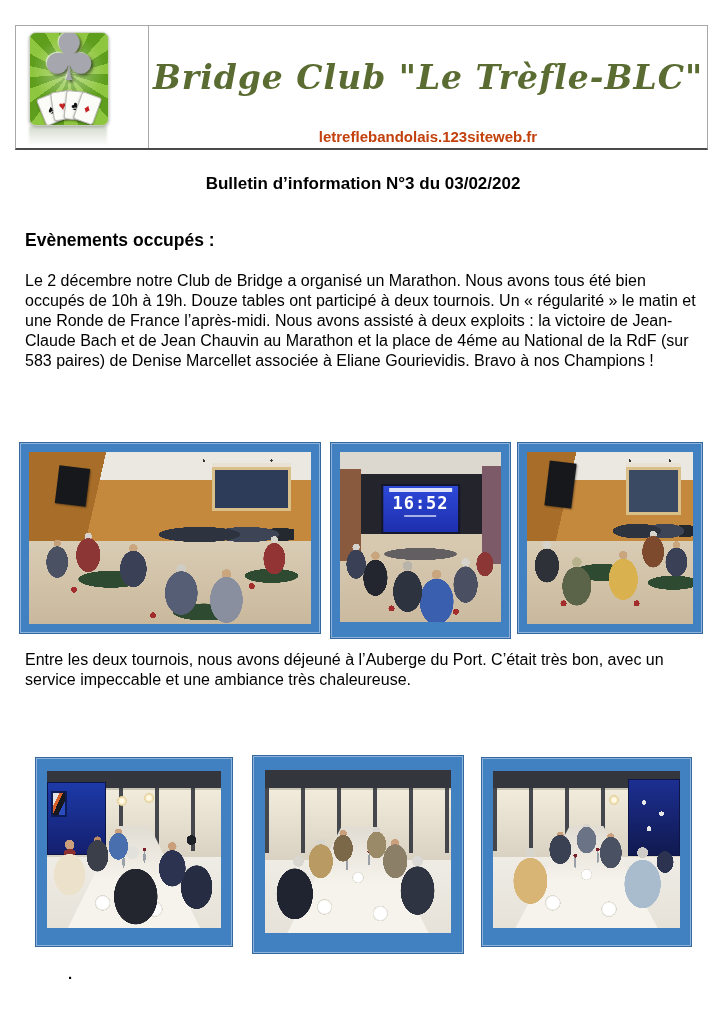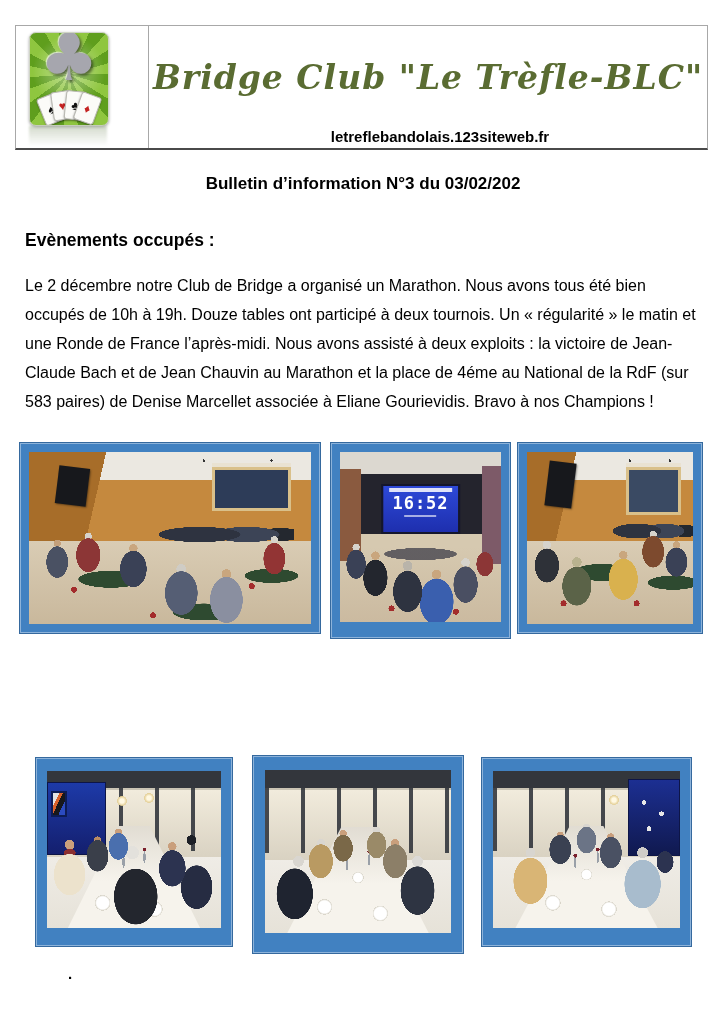--- a/index.html
+++ b/index.html
@@ -27,27 +27,27 @@
   .pc:nth-child(2){transform:rotate(-8deg);}
   .pc:nth-child(3){transform:rotate(6deg);}
   .pc:nth-child(4){transform:rotate(20deg) translateY(3px);}
   .suit-red{color:#c42222;} .suit-black{color:#111;}
   .logo-reflection{position:absolute;left:13px;top:100px;width:78px;height:20px;
                    background:linear-gradient(180deg, rgba(130,150,110,.35), rgba(220,220,220,0));
                    filter:blur(1px);}
   .header-right{flex:1;position:relative;text-align:center;}
   .club-title{margin-top:32px;font-family:"DejaVu Serif",serif;font-style:italic;font-weight:bold;
               font-size:33px;color:#5a6c32;letter-spacing:1px;white-space:nowrap;}
-  .club-url{position:absolute;bottom:3px;left:12px;width:100%;font-weight:bold;font-size:15px;color:#000000;}
+  .club-url{position:absolute;bottom:3px;left:0;width:100%;font-weight:bold;font-size:15px;color:#c2410c;}
 
   
   .bulletin-title{position:absolute;top:174px;left:13px;width:700px;text-align:center;
                   font-weight:bold;font-size:17px;}
   .section-heading{position:absolute;top:230px;left:25px;font-weight:bold;font-size:17.5px;}
-  .para{position:absolute;left:25px;width:678px;font-size:16px;line-height:29px;}
+  .para{position:absolute;left:25px;width:678px;font-size:16px;line-height:20px;}
   #para-marathon{top:271px;}
   #para-lunch{top:650px;}
   .trailing-dot{position:absolute;top:965px;left:68px;font-size:15px;font-weight:bold;}
 
   
   .prow{position:absolute;left:0;width:725px;}
   .f{position:absolute;background:#4181c1;border:1px solid #35699e;box-shadow:0 0 0 1px rgba(255,255,255,.4) inset;}
   .ph{position:absolute;overflow:hidden;background:#c8a070;}
 
   
@@ -279,20 +279,21 @@
       <div class="ph">
         <div class="sceneA"></div>
         <div class="tv"></div>
         <div class="window"></div>
         <div class="coats" style="left:52%;top:40%;"></div>
         <div class="blobsA2"></div>
       </div>
     </figure>
   </div>
 
+  <div class="para" id="para-lunch">Entre les deux tournois, nous avons déjeuné à l’Auberge du Port. C’était très bon, avec un service impeccable et une ambiance très chaleureuse.</div>
 
   <div class="prow" style="top:755px;height:200px;">
 
     <figure class="f" id="rest1" style="margin:0;">
       <div class="ph">
         <div class="sceneC"></div>
         <div class="mullions"></div>
         <div class="bluewall">
           <div class="painting"></div>
         </div>

